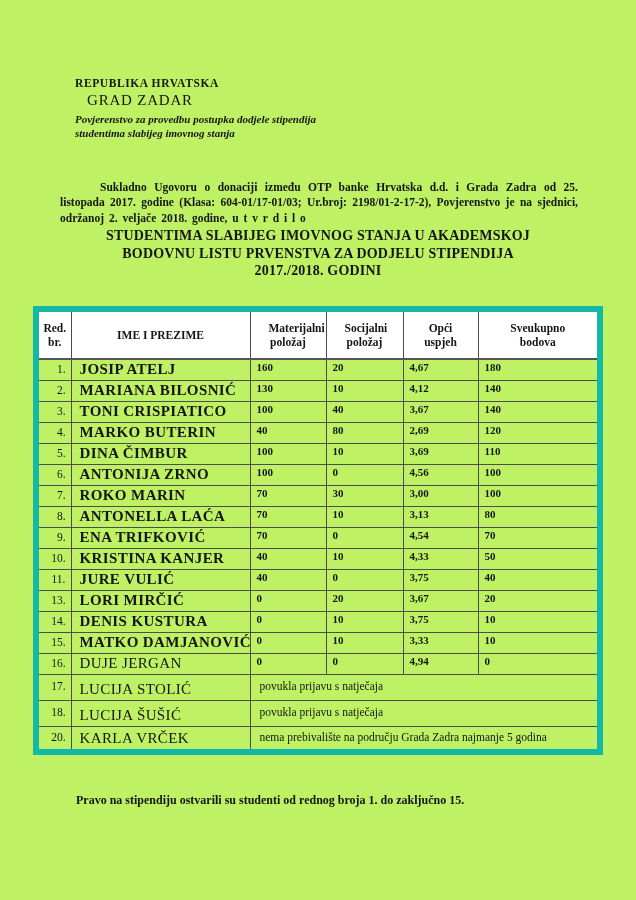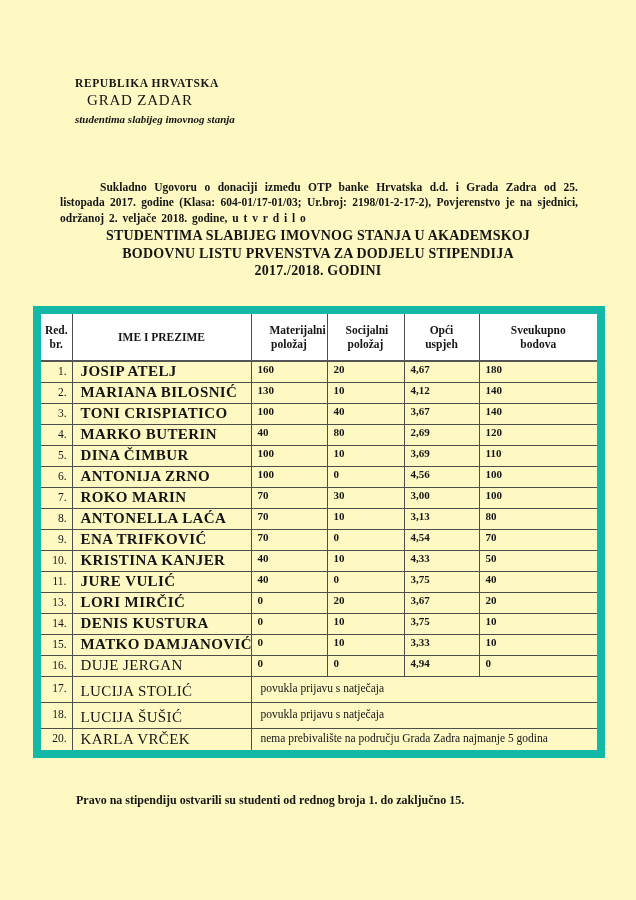--- a/index.html
+++ b/index.html
@@ -1,21 +1,21 @@
 <!DOCTYPE html>
 <html><head>
 <meta charset="utf-8">
 <style>
   html,body{margin:0;padding:0;}
   body{
     width:636px;height:900px;background:#ffffff;color:#151515;
     font-family:"Liberation Serif","DejaVu Serif",serif;
     position:relative;overflow:hidden;
   }
-  .page{position:absolute;inset:0;background:#fef9c3;}
+  .page{position:absolute;inset:0;background:#bef264;}
 
   
   .org-block{position:absolute;top:76px;left:75px;}
   .org-line-1{font-weight:bold;font-size:11.5px;letter-spacing:0.6px;line-height:15px;}
   .org-line-2{font-weight:bold;font-size:11.5px;letter-spacing:0.6px;line-height:15px;margin-left:3px;}
   .org-line-3{font-weight:normal;font-size:15px;letter-spacing:0.8px;line-height:17px;margin-left:12px;margin-top:1px;}
   .committee{margin-top:3px;}
   .committee-line{font-weight:bold;font-style:italic;font-size:11px;line-height:14px;}
 
   
@@ -26,21 +26,21 @@
   }
 
   
   .doc-title{position:absolute;top:227px;left:30px;width:576px;text-align:center;}
   .title-line{font-weight:bold;font-size:14px;line-height:17.5px;letter-spacing:0.2px;}
 
   
   table.results{
     position:absolute;top:306px;left:33px;width:564px;
     border-collapse:collapse;table-layout:fixed;
-    border:8px solid #14b8a6;
+    border:6px solid #14b8a6;
   }
   .results th,.results td{border:1px solid #4d4d4d;overflow:hidden;}
   .results thead th{
     height:46px;font-weight:bold;font-size:11.5px;line-height:14px;
     text-align:center;vertical-align:middle;border-bottom:2px solid #555;
     background:#ffffff;
   }
   .th-num{padding:0 2px;}
   .th-name{padding:0 4px;}
   .th-mat,.th-soc{padding:0 18px;}
@@ -76,20 +76,21 @@
 </style>
 </head>
 <body>
 
 <div class="page">
 
   <div class="org-block">
     <div class="org-line-1">REPUBLIKA HRVATSKA</div>
     <div class="org-line-3">GRAD ZADAR</div>
     <div class="committee">
+      <div class="committee-line">Povjerenstvo za provedbu postupka dodjele stipendija</div>
       <div class="committee-line">studentima slabijeg imovnog stanja</div>
     </div>
   </div>
 
   <p class="intro">Sukladno Ugovoru o donaciji između OTP banke Hrvatska d.d. i Grada Zadra od 25. listopada 2017. godine (Klasa: 604-01/17-01/03; Ur.broj: 2198/01-2-17-2), Povjerenstvo je na sjednici, održanoj 2. veljače 2018. godine,  u t v r d i l o</p>
 
   <div class="doc-title">
     <div class="title-line">STUDENTIMA SLABIJEG IMOVNOG STANJA U AKADEMSKOJ</div>
     <div class="title-line">BODOVNU LISTU PRVENSTVA ZA DODJELU STIPENDIJA</div>
     <div class="title-line">2017./2018. GODINI</div>

